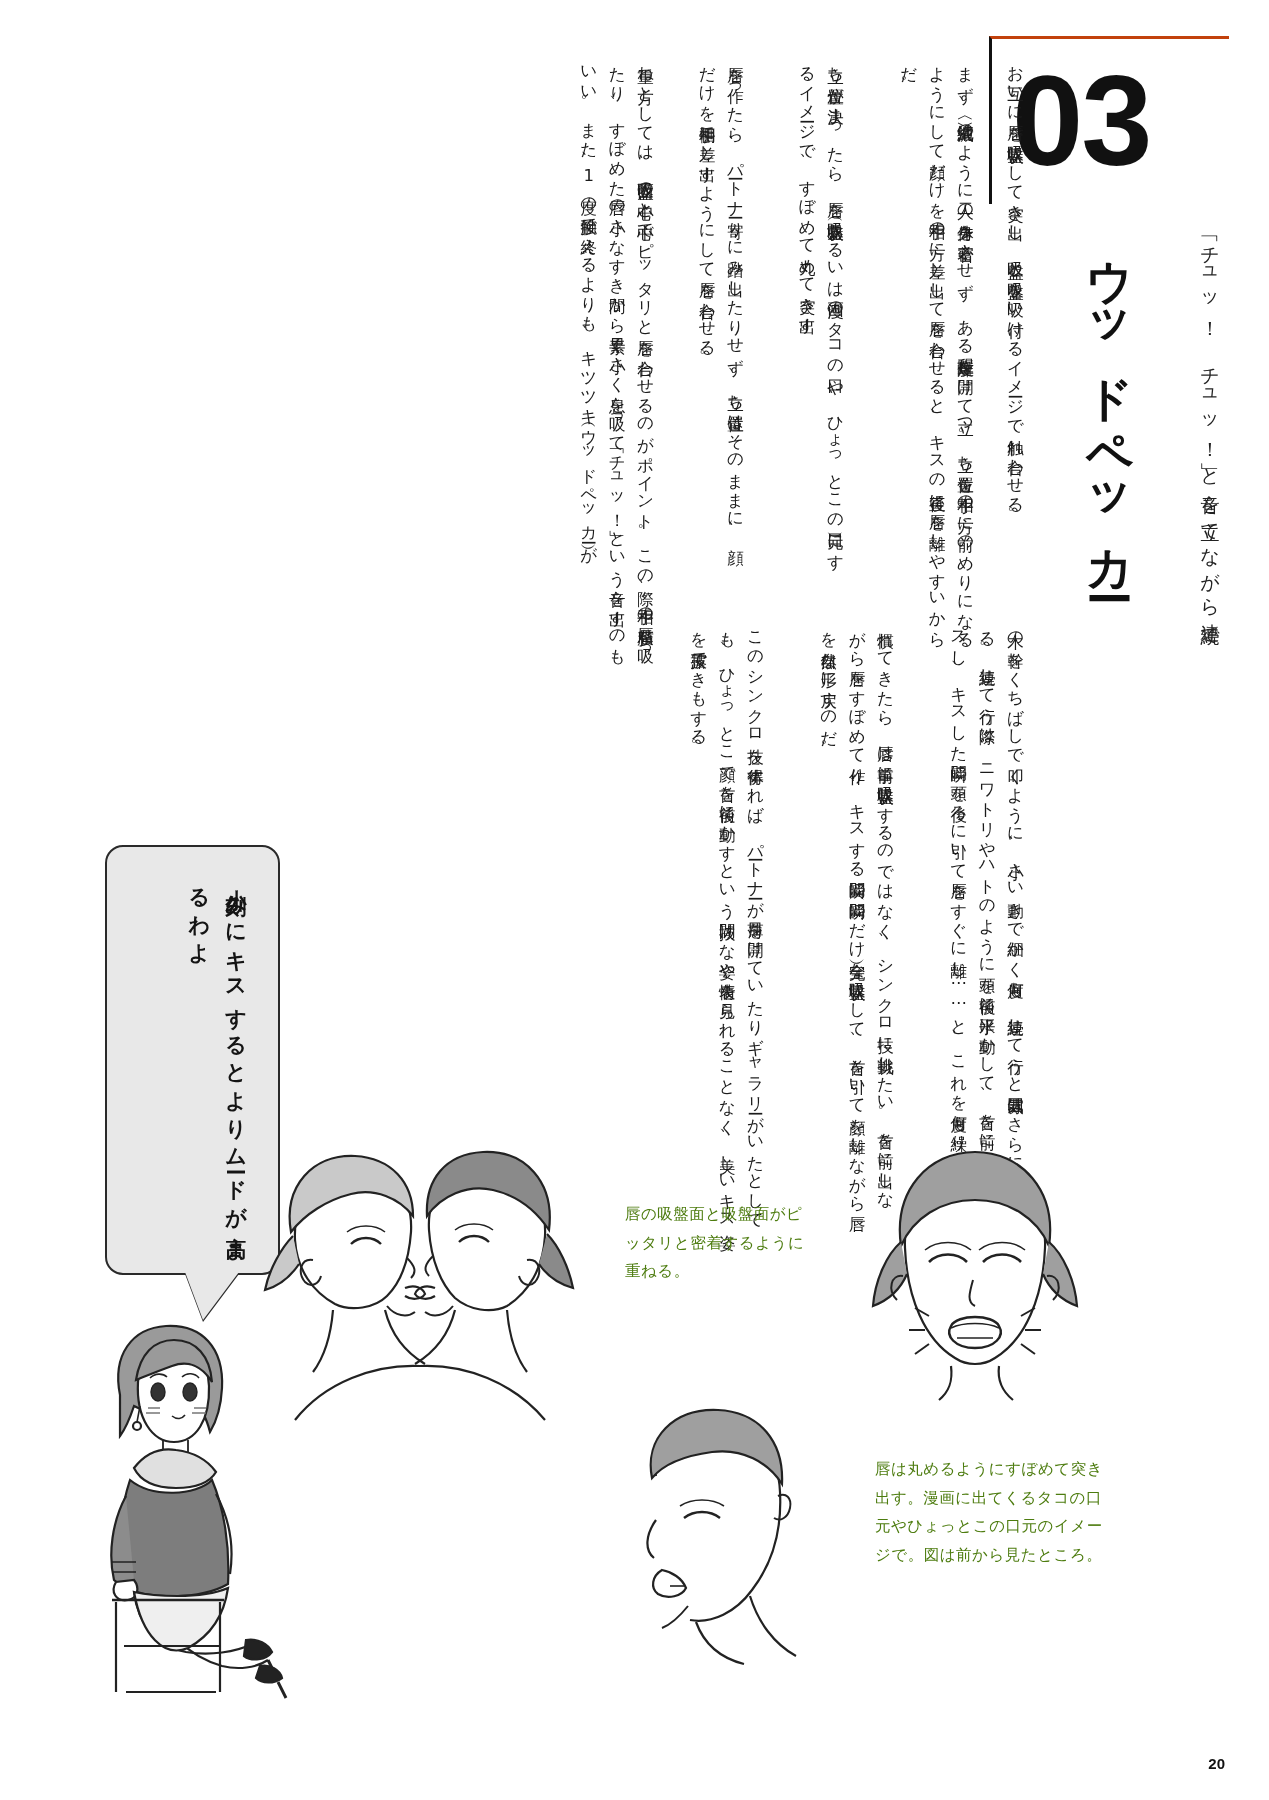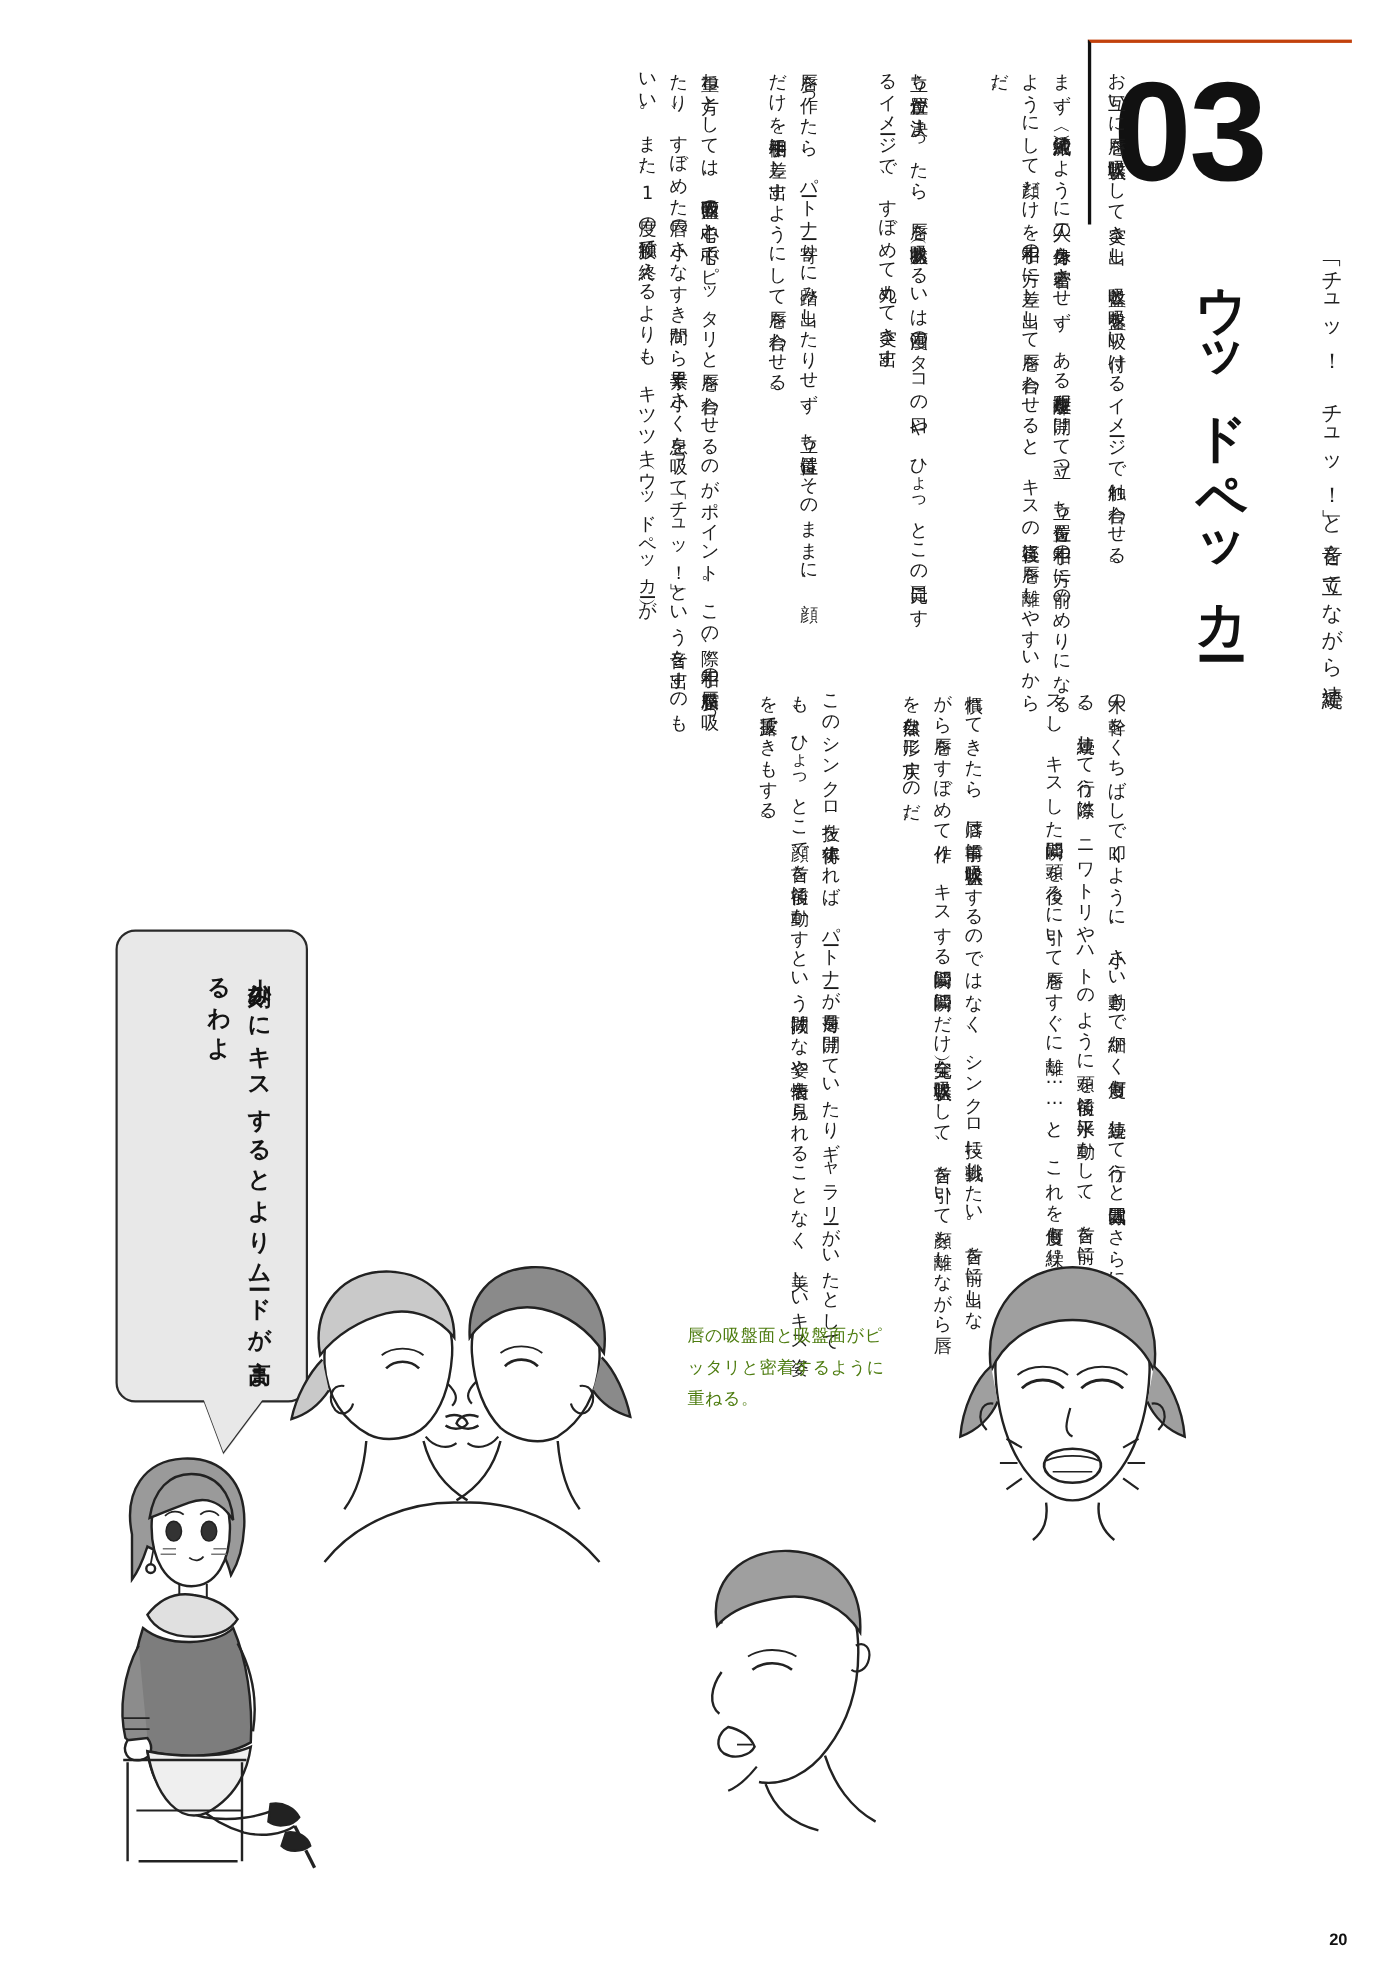--- a/index.html
+++ b/index.html
@@ -302,16 +302,17 @@
       <path d="M202 146 C214 144 218 160 208 170" stroke-width="2"></path>
 
       <path d="M106 236 C108 252 104 262 94 270" stroke-width="2.2"></path>
       <path d="M154 236 C152 252 158 262 168 270" stroke-width="2.2"></path>
     </svg>
   </div>
 
   <div class="caption" style="left:625px; top:1200px; width:190px;">唇の吸盤面と吸盤面がピッタリと密着するように重ねる。</div>
 
 
+  <div class="caption" style="left:875px; top:1455px; width:235px;">唇は丸めるようにすぼめて突き出す。漫画に出てくるタコの口元やひょっとこの口元のイメージで。図は前から見たところ。</div>
 
   <div class="page-number">20</div>
 
 </div>
 
 </body></html>

